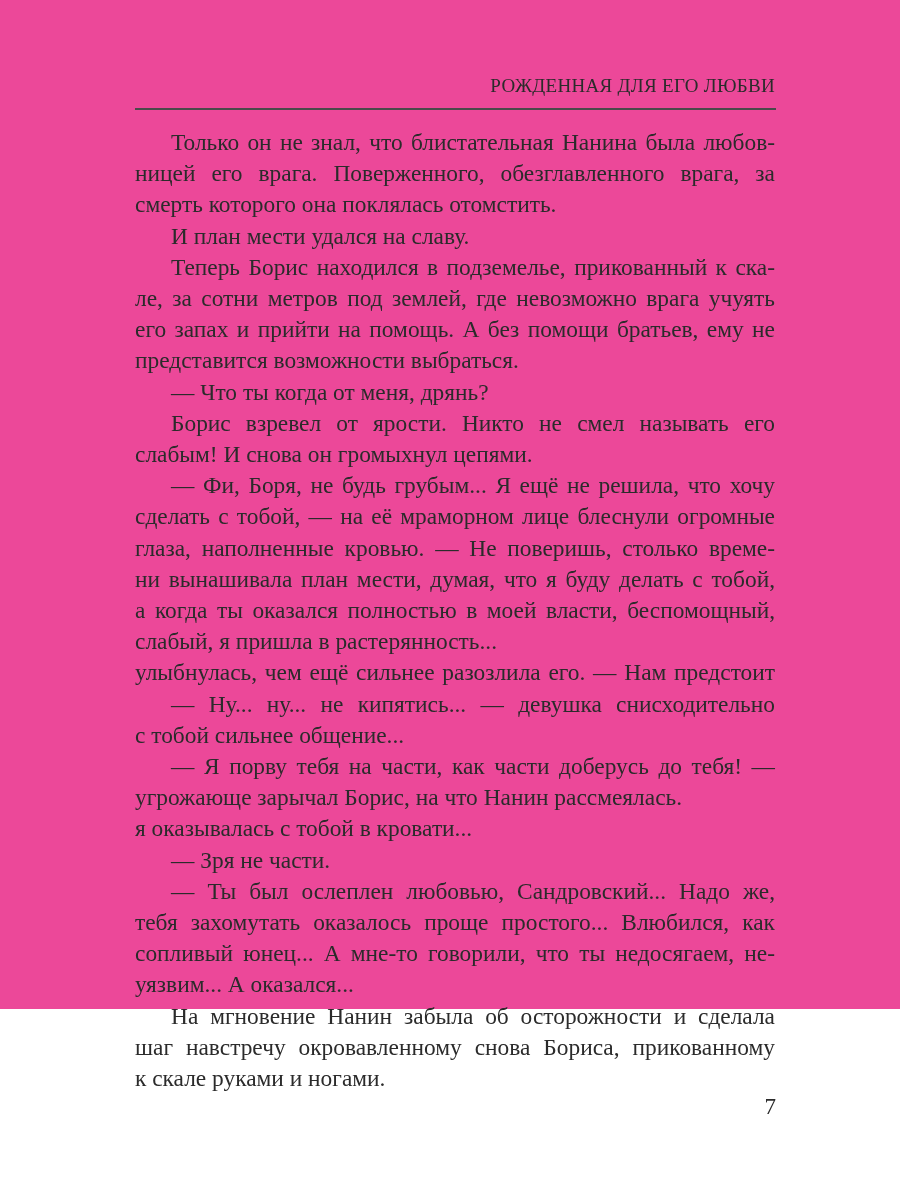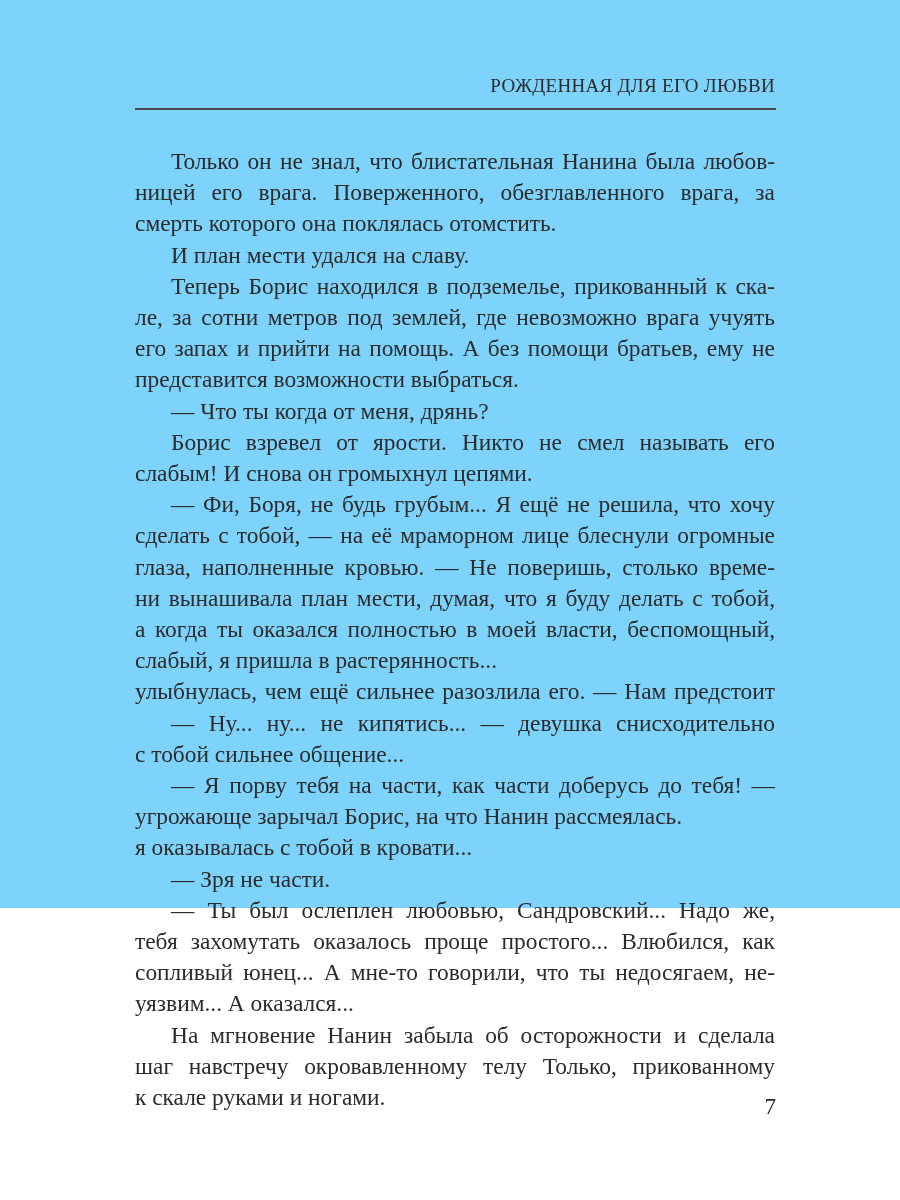--- a/index.html
+++ b/index.html
@@ -11,22 +11,22 @@
       width: 900px;
       height: 1200px;
       position: relative;
       overflow: hidden;
       font-family: "Liberation Serif", "DejaVu Serif", serif;
       color: #2a2a2a;
     }
     .page {
       position: absolute;
       left: 0; top: 0;
-      width: 900px; height: 908px;
-      background: #7dd3fc;
+      width: 900px; height: 1009px;
+      background: #ec4899;
     }
     .running-header {
       position: absolute;
       left: 135px;
       width: 640px;
       top: 74px;
       text-align: right;
       font-size: 19px;
       letter-spacing: 0.3px;
       color: #2b2b2b;
@@ -37,21 +37,21 @@
       position: absolute;
       left: 135px;
       top: 108px;
       width: 641px;
       height: 1.5px;
       background: #4a4a4a;
     }
     .body-text {
       position: absolute;
       left: 135px;
-      top: 146px;
+      top: 127px;
       width: 640px;
       font-size: 23.4px;
       line-height: 31.2px;
       color: #2b2b2b;
     }
     .line {
       display: block;
       white-space: nowrap;
       text-align: justify;
       text-align-last: justify;
@@ -125,19 +125,19 @@
         <span class="line indent last">— Зря не части.</span>
       </div>
       <div class="para-block">
         <span class="line indent">— Ты был ослеплен любовью, Сандровский... Надо же,</span>
         <span class="line">тебя захомутать оказалось проще простого... Влюбился, как</span>
         <span class="line">сопливый юнец... А мне-то говорили, что ты недосягаем, не-</span>
         <span class="line last">уязвим... А оказался...</span>
       </div>
       <div class="para-block">
         <span class="line indent">На мгновение Нанин забыла об осторожности и сделала</span>
-        <span class="line">шаг навстречу окровавленному телу Только, прикованному</span>
+        <span class="line">шаг навстречу окровавленному снова Бориса, прикованному</span>
         <span class="line last">к скале руками и ногами.</span>
       </div>
     </div>
 
   <div class="page-number">7</div>
 </div>
 
 </body></html>

